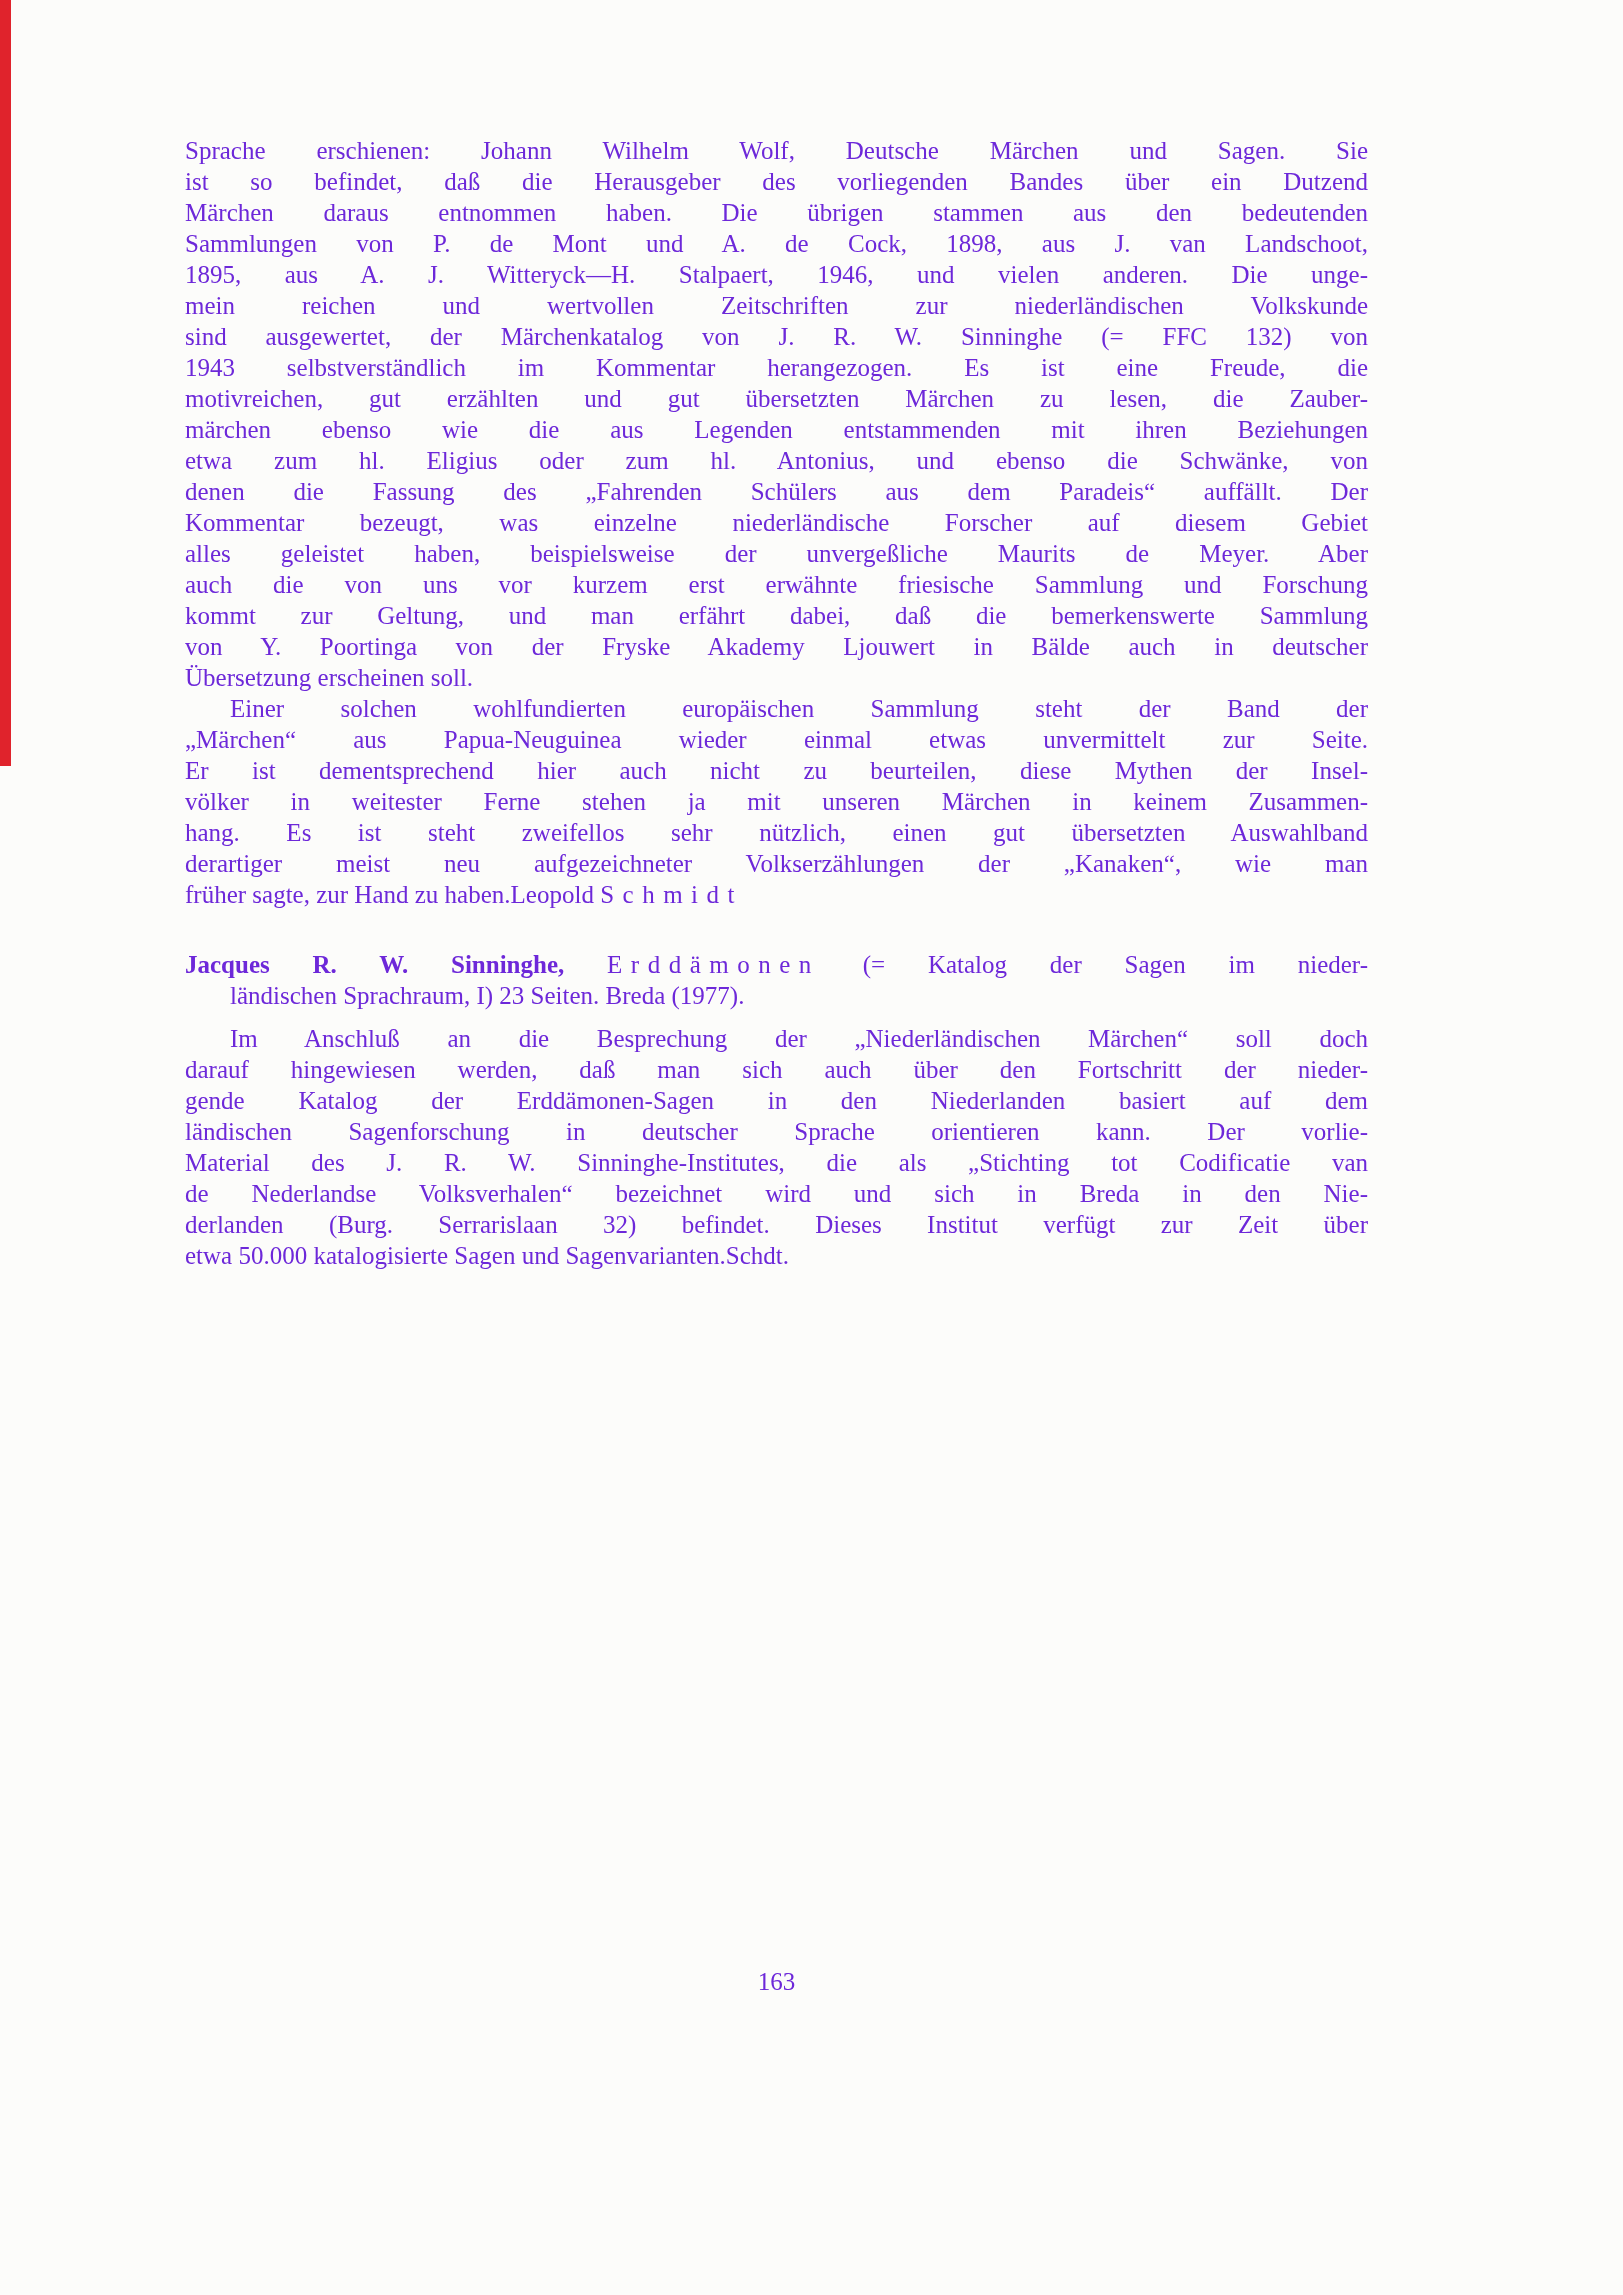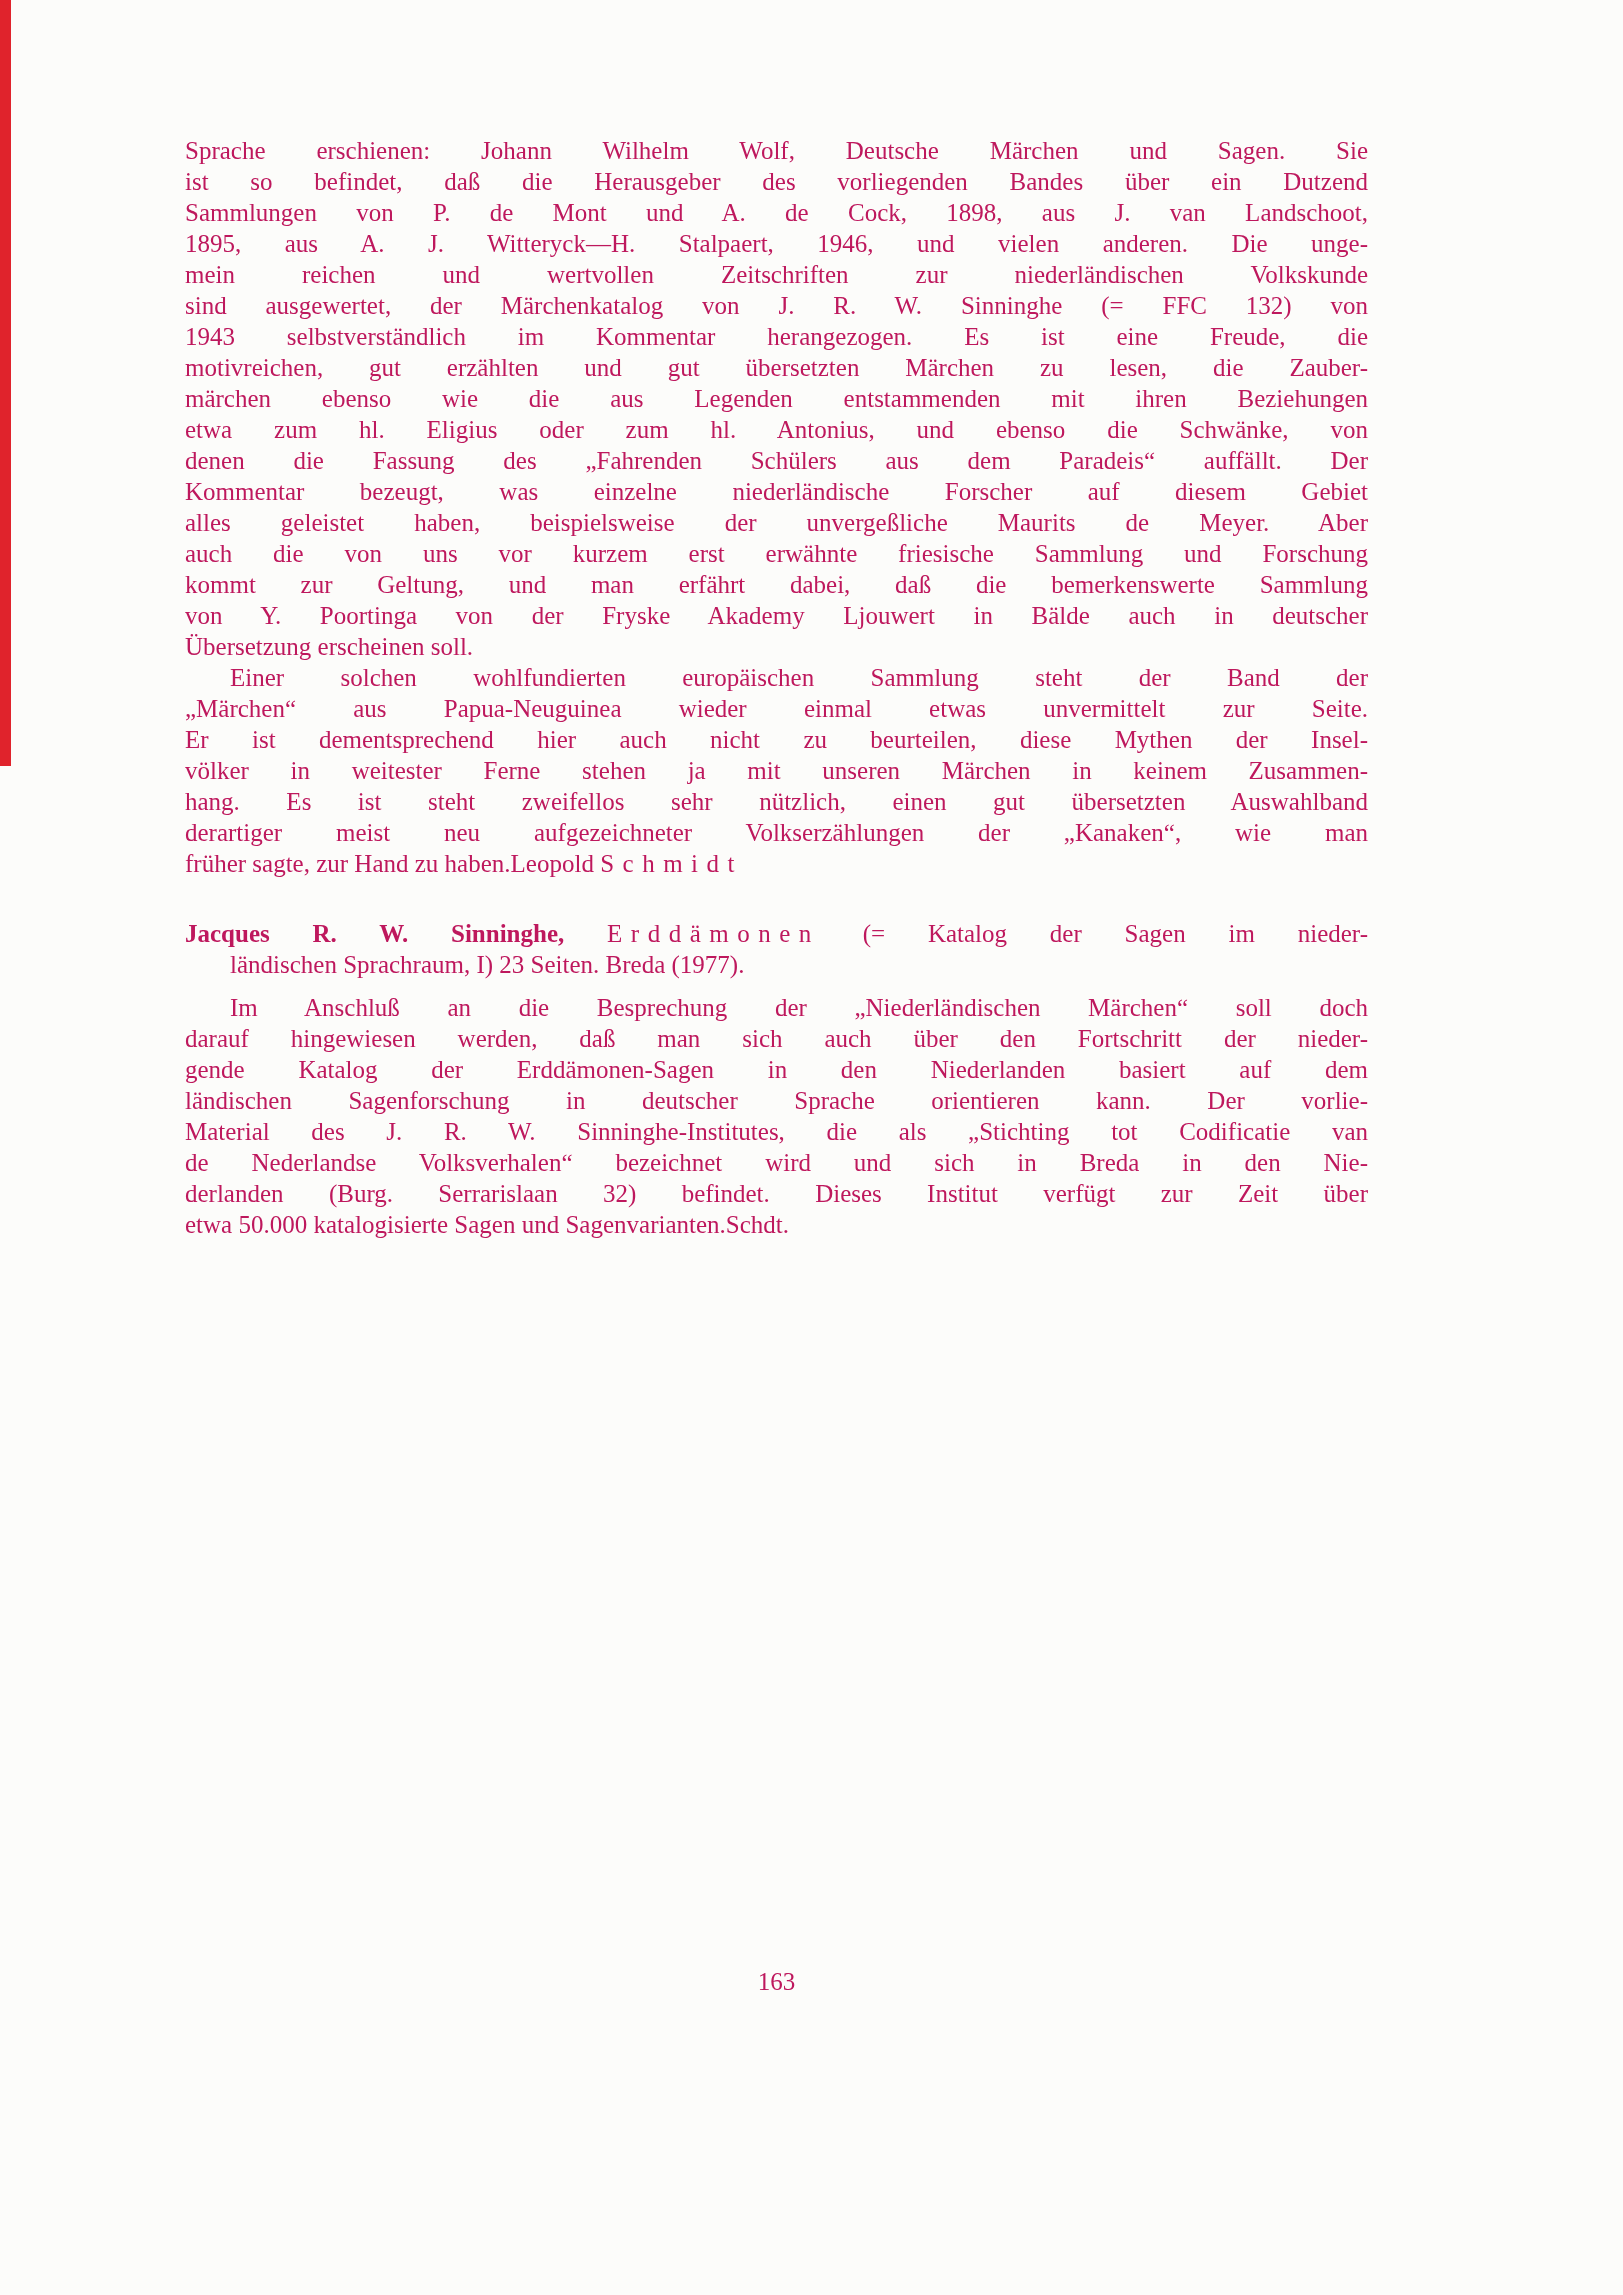--- a/index.html
+++ b/index.html
@@ -2,21 +2,21 @@
 <html lang="de" style="font-size:13px"><head>
 <meta charset="utf-8">
 <style>
   html, body { margin: 0; padding: 0; background: #888; }
   .page {
     position: relative;
     width: 1623px;
     height: 2295px;
     margin: 0 auto;
     background: #fcfcfa;
-    color: #be185d;
+    color: #6d28d9;
     font-family: "Liberation Serif", "DejaVu Serif", serif;
     overflow: hidden;
   }
   .red-strip {
     position: absolute;
     left: 0; top: 0;
     width: 11.4px; height: 766px;
     background: #e0232c;
   }
   .text-block {
@@ -59,20 +59,21 @@
 <div class="page">
 
   <div class="red-strip"></div>
 
   <div class="text-block">
 
     <section>
       <p class="para">
         <span class="line">Sprache erschienen: Johann Wilhelm Wolf, Deutsche Märchen und Sagen. Sie</span>
         <span class="line">ist so befindet, daß die Herausgeber des vorliegenden Bandes über ein Dutzend</span>
+        <span class="line">Märchen daraus entnommen haben. Die übrigen stammen aus den bedeutenden</span>
         <span class="line">Sammlungen von P. de Mont und A. de Cock, 1898, aus J. van Landschoot,</span>
         <span class="line">1895, aus A. J. Witteryck—H. Stalpaert, 1946, und vielen anderen. Die unge-</span>
         <span class="line">mein reichen und wertvollen Zeitschriften zur niederländischen Volkskunde</span>
         <span class="line">sind ausgewertet, der Märchenkatalog von J. R. W. Sinninghe (= FFC 132) von</span>
         <span class="line">1943 selbstverständlich im Kommentar herangezogen. Es ist eine Freude, die</span>
         <span class="line">motivreichen, gut erzählten und gut übersetzten Märchen zu lesen, die Zauber-</span>
         <span class="line">märchen ebenso wie die aus Legenden entstammenden mit ihren Beziehungen</span>
         <span class="line">etwa zum hl. Eligius oder zum hl. Antonius, und ebenso die Schwänke, von</span>
         <span class="line">denen die Fassung des „Fahrenden Schülers aus dem Paradeis“ auffällt. Der</span>
         <span class="line">Kommentar bezeugt, was einzelne niederländische Forscher auf diesem Gebiet</span>

